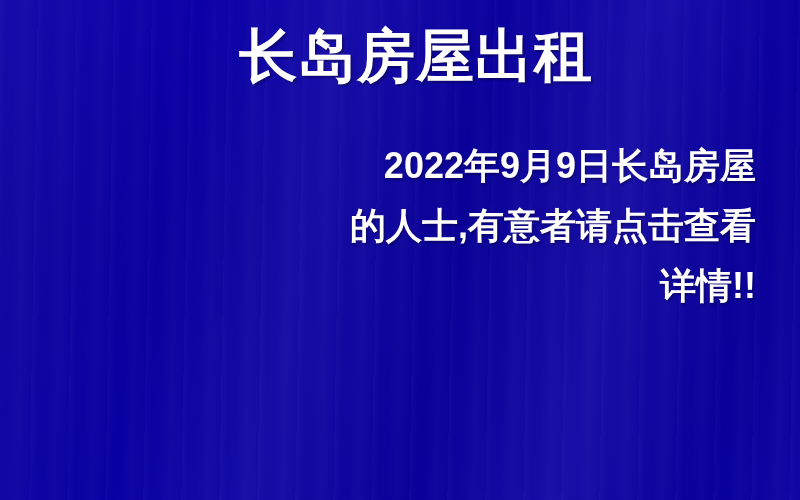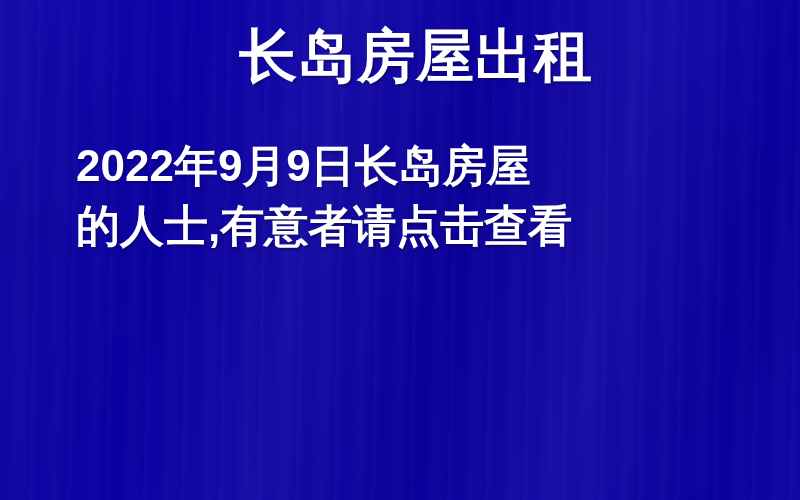--- a/index.html
+++ b/index.html
@@ -55,25 +55,25 @@
     font-weight: bold;
     line-height: 1.18;
     letter-spacing: 1px;
     text-shadow: 2px 2px 2px rgba(0,0,0,0.30);
     white-space: nowrap;
   }
 
   .body-block {
     position: absolute;
     top: 136px;
-    left: 60px;
+    left: 52px;
     right: 60px;
-    text-align: left;
+    text-align: right;
     color: #FFFFFF;
-    font-size: 44px;
+    font-size: 36px;
     font-weight: bold;
     line-height: 60px;
     letter-spacing: 0px;
     text-shadow: 1.5px 1.5px 2px rgba(0,0,0,0.28);
   }
 
   .body-line {
     display: block;
     white-space: nowrap;
   }
@@ -99,17 +99,18 @@
 
   <div class="noise-overlay"></div>
 
   <div class="content">
 
     <div class="title">长岛房屋出租</div>
 
     <div class="body-block">
       <span class="body-line">2022年9月9日长岛房屋</span>
       <span class="body-line">的人士,有意者请点击查看</span>
+      <span class="body-line">详情!!</span>
     </div>
 
 
   </div>
 </div>
 
 </body></html>

